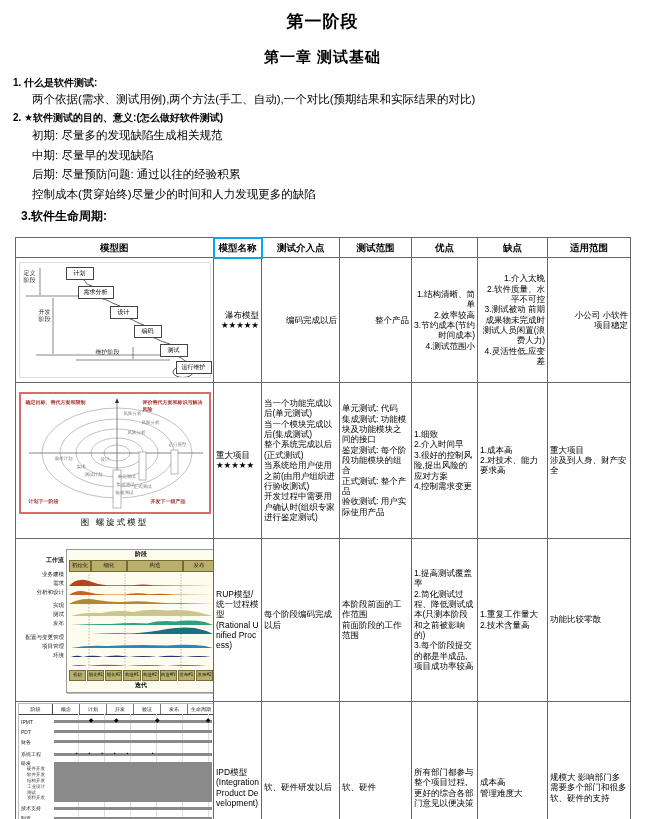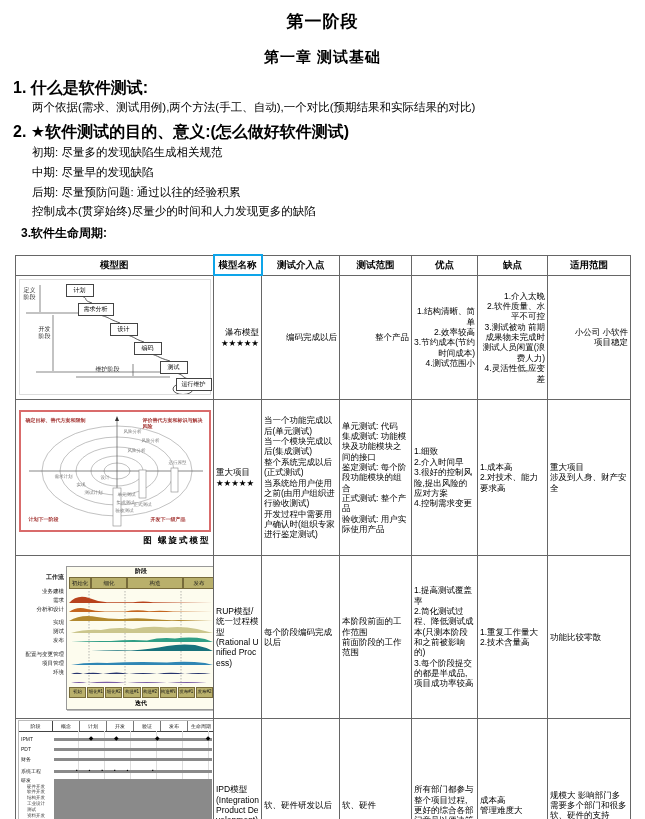--- a/index.html
+++ b/index.html
@@ -1,21 +1,21 @@
 <!DOCTYPE html>
 <html><head>
 <meta charset="utf-8">
 <style>
   html,body{margin:0;padding:0;background:#fff;}
   body{width:645px;height:819px;overflow:hidden;position:relative;
        font-family:"Liberation Sans","DejaVu Sans",sans-serif;color:#000;}
   h1{font-size:17px;margin:10px 0 0;text-align:center;letter-spacing:1px;}
   h2{font-size:15px;margin:15px 0 9px;text-align:center;letter-spacing:1px;}
   .sec{margin:0 10px 0 13px;font-size:11.5px;}
-  .sec-h{font-weight:bold;font-size:16px;margin-top:3px;line-height:1.45;}
+  .sec-h{font-weight:bold;font-size:10px;margin-top:3px;line-height:1.45;}
   .sec-h3{font-weight:bold;font-size:12px;margin:3px 0 12px 8px;line-height:1.4;}
   .sec-line{margin-left:19px;line-height:1.55;}
   .s2-lines .li{margin-left:19px;line-height:1.72;}
 
   table.model{border-collapse:collapse;table-layout:fixed;margin:1px 0 0 15px;width:615px;
               font-size:8.5px;line-height:1.22;}
   table.model th,table.model td{border:1px solid #666;vertical-align:middle;padding:1px 2px;
               word-break:break-all;overflow:hidden;}
   table.model th{font-size:9.5px;font-weight:bold;height:16px;text-align:center;padding:1px 0;}
   table.model th.sel{border:2px solid #0ea5e9;}
@@ -30,21 +30,21 @@
            display:flex;align-items:center;justify-content:center;white-space:nowrap;}
   .wf .vlabel{position:absolute;font-size:6px;line-height:1.15;width:13px;word-break:break-all;color:#222;}
   .wf .hlabel{position:absolute;font-size:6px;color:#222;white-space:nowrap;}
 
   
   .sp-wrap{width:192px;margin:0 auto;}
   .sp{position:relative;width:188px;height:118px;border:2px solid #d96b6b;background:#fff;}
   .sp svg{position:absolute;left:0;top:0;}
   .sp .corner{position:absolute;font-size:5px;line-height:1.25;color:#a33432;font-weight:bold;}
   .sp .tiny{position:absolute;font-size:4.5px;color:#777;white-space:nowrap;}
-  .sp-cap{text-align:right;font-size:8.5px;font-weight:700;margin-top:3px;letter-spacing:2px;}
+  .sp-cap{text-align:center;font-size:8.5px;font-weight:400;margin-top:3px;letter-spacing:2px;}
 
   
   .rup{position:relative;width:196px;height:146px;margin:0 auto;}
   .rup .llab{position:absolute;font-size:5.5px;color:#222;width:46px;text-align:right;white-space:nowrap;}
   .rup .llab.b{font-weight:bold;font-size:6px;}
   .rup .panel{position:absolute;left:48px;top:2px;width:148px;height:142px;background:#fdfcee;
               border:1px solid #999;box-shadow:1px 1px 0 #bbb;}
   .rup .ptitle{position:absolute;left:0;right:0;top:1px;text-align:center;font-size:6px;font-weight:bold;}
   .rup .phase{position:absolute;top:10px;height:10px;background:#b9b06b;border:1px solid #776b3a;
               font-size:5.5px;display:flex;align-items:center;justify-content:center;color:#1a1a1a;}

